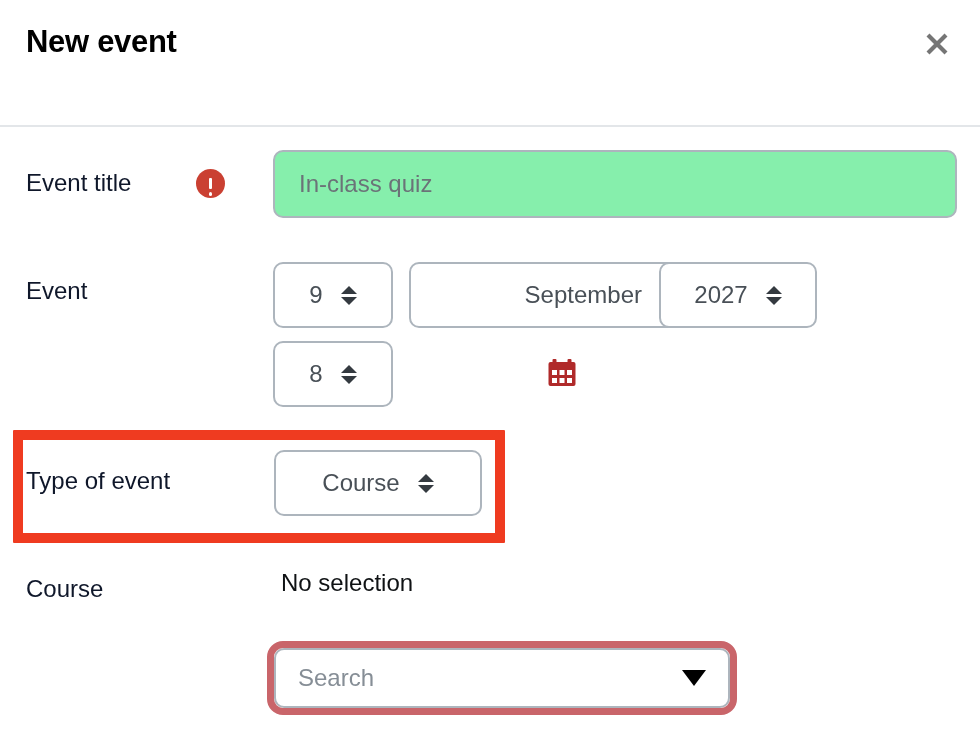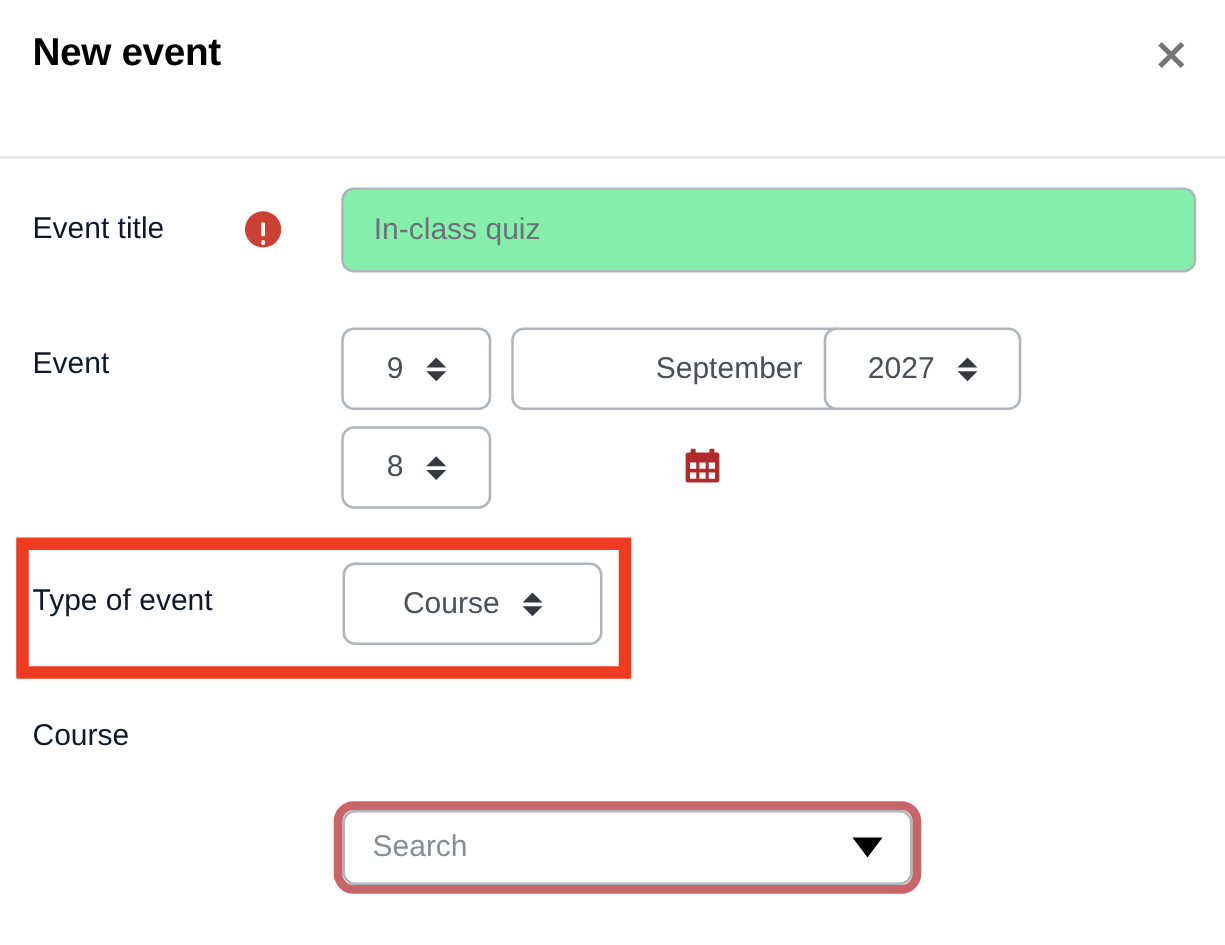--- a/index.html
+++ b/index.html
@@ -290,20 +290,21 @@
     <span class="stepper-arrows">
       <span class="tri-up"></span>
         <span class="tri-down"></span>
     </span>
   </div>
 
   <div class="annot-box annot-type-of-event" style="left:13px; top:332px; width:492px; height:113px;"></div>
 
   <div class="field-label" style="left:26px; top:476px;">Course</div>
 
+  <div class="static-value" style="left:281px; top:470px;">No selection</div>
 
   <div class="search-box" style="left:274px; top:550px; width:456px; height:60px;">
     <span class="search-placeholder">Search</span>
     <span class="search-caret"></span>
   </div>
 
   <div class="annot-box annot-search" style="left:267px; top:543px; width:470px; height:74px;"></div>
 
 </div>
 

